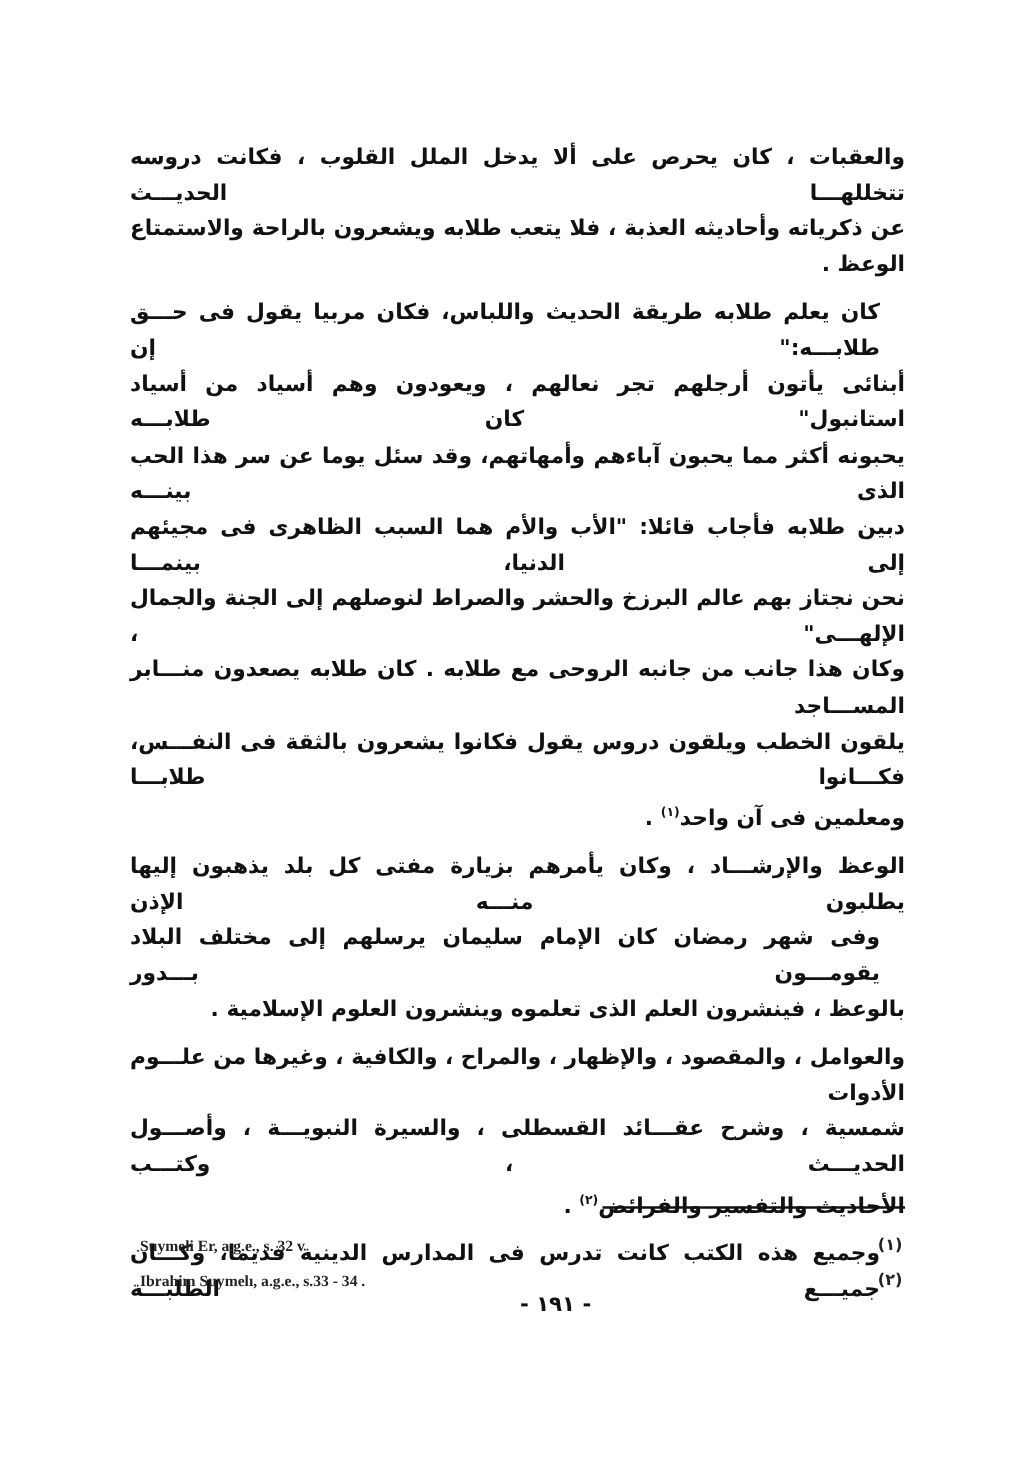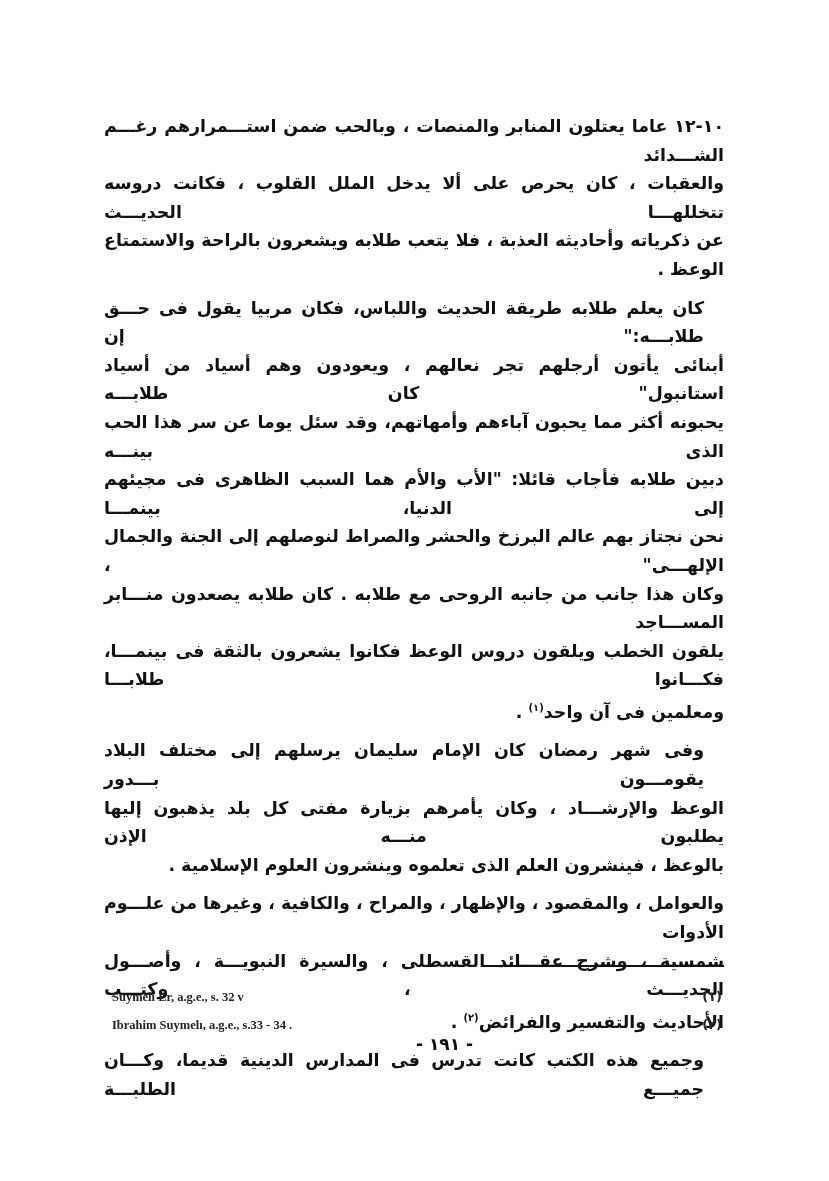--- a/index.html
+++ b/index.html
@@ -33,39 +33,38 @@
   }
 </style>
 </head>
 <body>
 
 <div class="page">
 
   <div class="body-text">
 
     <p class="para">
-      <span class="line">١٠-١٢ عاما يعتلون المنابر والمنصات ، وبالحب ضمن استـــمرارهم رغـــم الشـــدائد</span>
       <span class="line">والعقبات ، كان يحرص على ألا يدخل الملل القلوب ، فكانت دروسه تتخللهـــا الحديـــث</span>
       <span class="line last">عن ذكرياته وأحاديثه العذبة ، فلا يتعب طلابه ويشعرون بالراحة والاستمتاع الوعظ .</span>
     </p>
 
     <p class="para">
       <span class="line first">كان يعلم طلابه طريقة الحديث واللباس، فكان مربيا يقول فى حـــق طلابـــه:" إن</span>
       <span class="line">أبنائى يأتون أرجلهم تجر نعالهم ، ويعودون وهم أسياد من أسياد استانبول" كان طلابـــه</span>
       <span class="line">يحبونه أكثر مما يحبون آباءهم وأمهاتهم، وقد سئل يوما عن سر هذا الحب الذى بينـــه</span>
       <span class="line">دبين طلابه فأجاب قائلا: "الأب والأم هما السبب الظاهرى فى مجيئهم إلى الدنيا، بينمـــا</span>
       <span class="line">نحن نجتاز بهم عالم البرزخ والحشر والصراط لنوصلهم إلى الجنة والجمال الإلهـــى" ،</span>
       <span class="line">وكان هذا جانب من جانبه الروحى مع طلابه . كان طلابه يصعدون منـــابر المســـاجد</span>
-      <span class="line">يلقون الخطب ويلقون دروس الوعظ فكانوا يشعرون بالثقة فى بينمـــا، فكـــانوا طلابـــا</span>
+      <span class="line">يلقون الخطب ويلقون دروس يقول فكانوا يشعرون بالثقة فى النفـــس، فكـــانوا طلابـــا</span>
       <span class="line last"><span>ومعلمين فى آن واحد</span><sup class="fn">(١)</sup><span> .</span></span>
     </p>
 
     <p class="para">
+      <span class="line">الوعظ والإرشـــاد ، وكان يأمرهم بزيارة مفتى كل بلد يذهبون إليها يطلبون منـــه الإذن</span>
       <span class="line first">وفى شهر رمضان كان الإمام سليمان يرسلهم إلى مختلف البلاد يقومـــون بـــدور</span>
-      <span class="line">الوعظ والإرشـــاد ، وكان يأمرهم بزيارة مفتى كل بلد يذهبون إليها يطلبون منـــه الإذن</span>
       <span class="line last">بالوعظ ، فينشرون العلم الذى تعلموه وينشرون العلوم الإسلامية .</span>
     </p>
 
     <p class="para">
       <span class="line">والعوامل ، والمقصود ، والإظهار ، والمراح ، والكافية ، وغيرها من علـــوم الأدوات</span>
       <span class="line">شمسية ، وشرح عقـــائد القسطلى ، والسيرة النبويـــة ، وأصـــول الحديـــث ، وكتـــب</span>
       <span class="line last"><span>الأحاديث والتفسير والفرائض</span><sup class="fn">(٢)</sup><span> .</span></span>
     </p>
 
     <p class="para">

